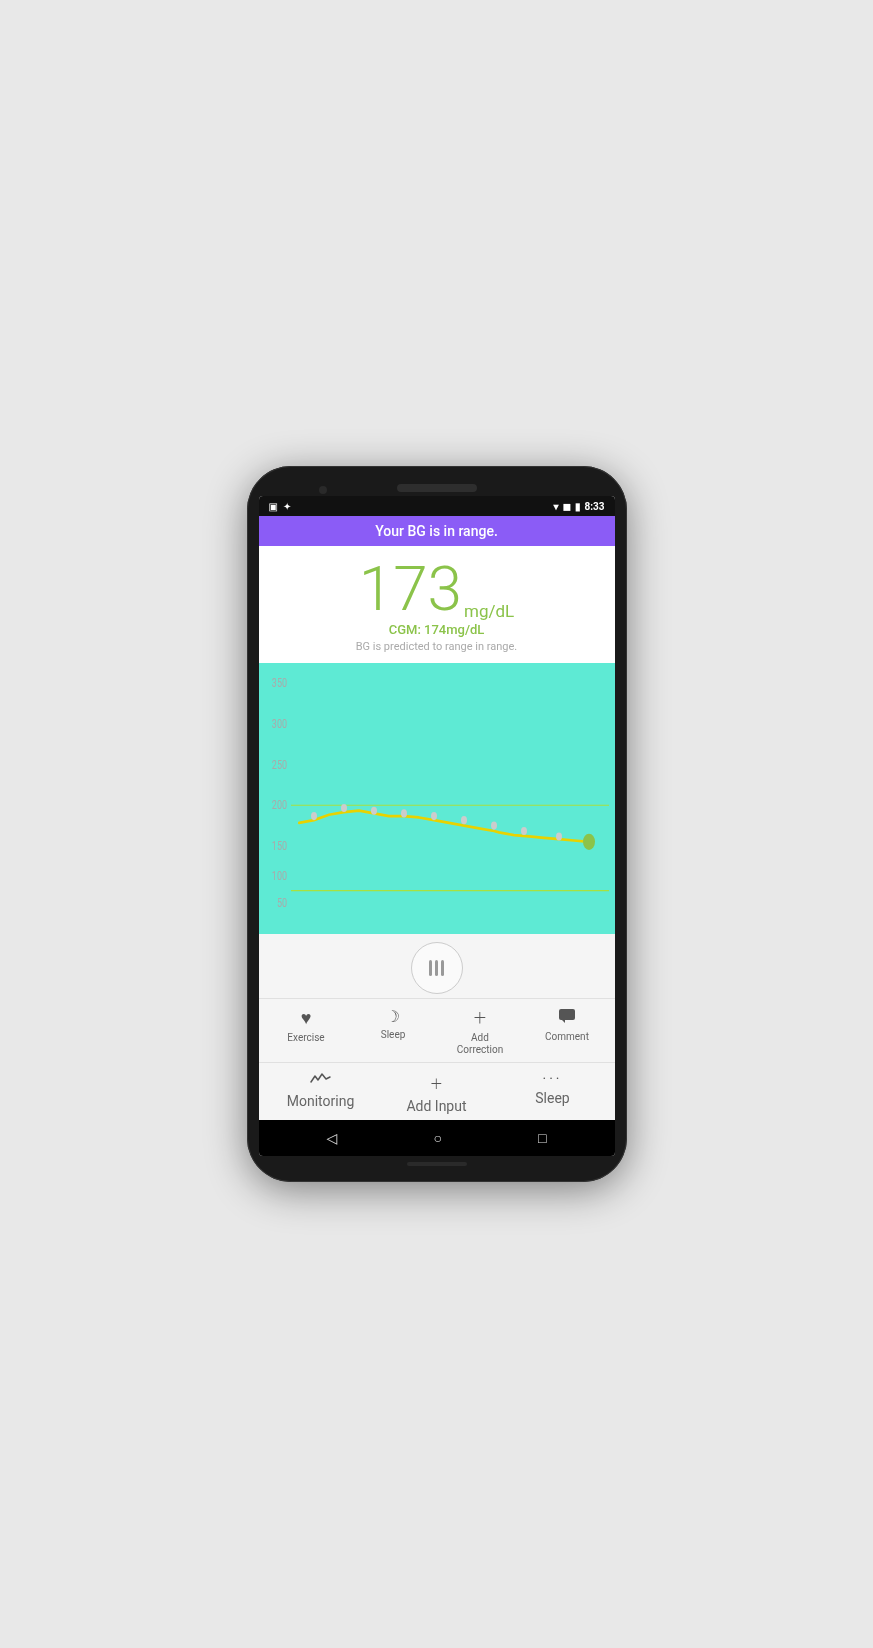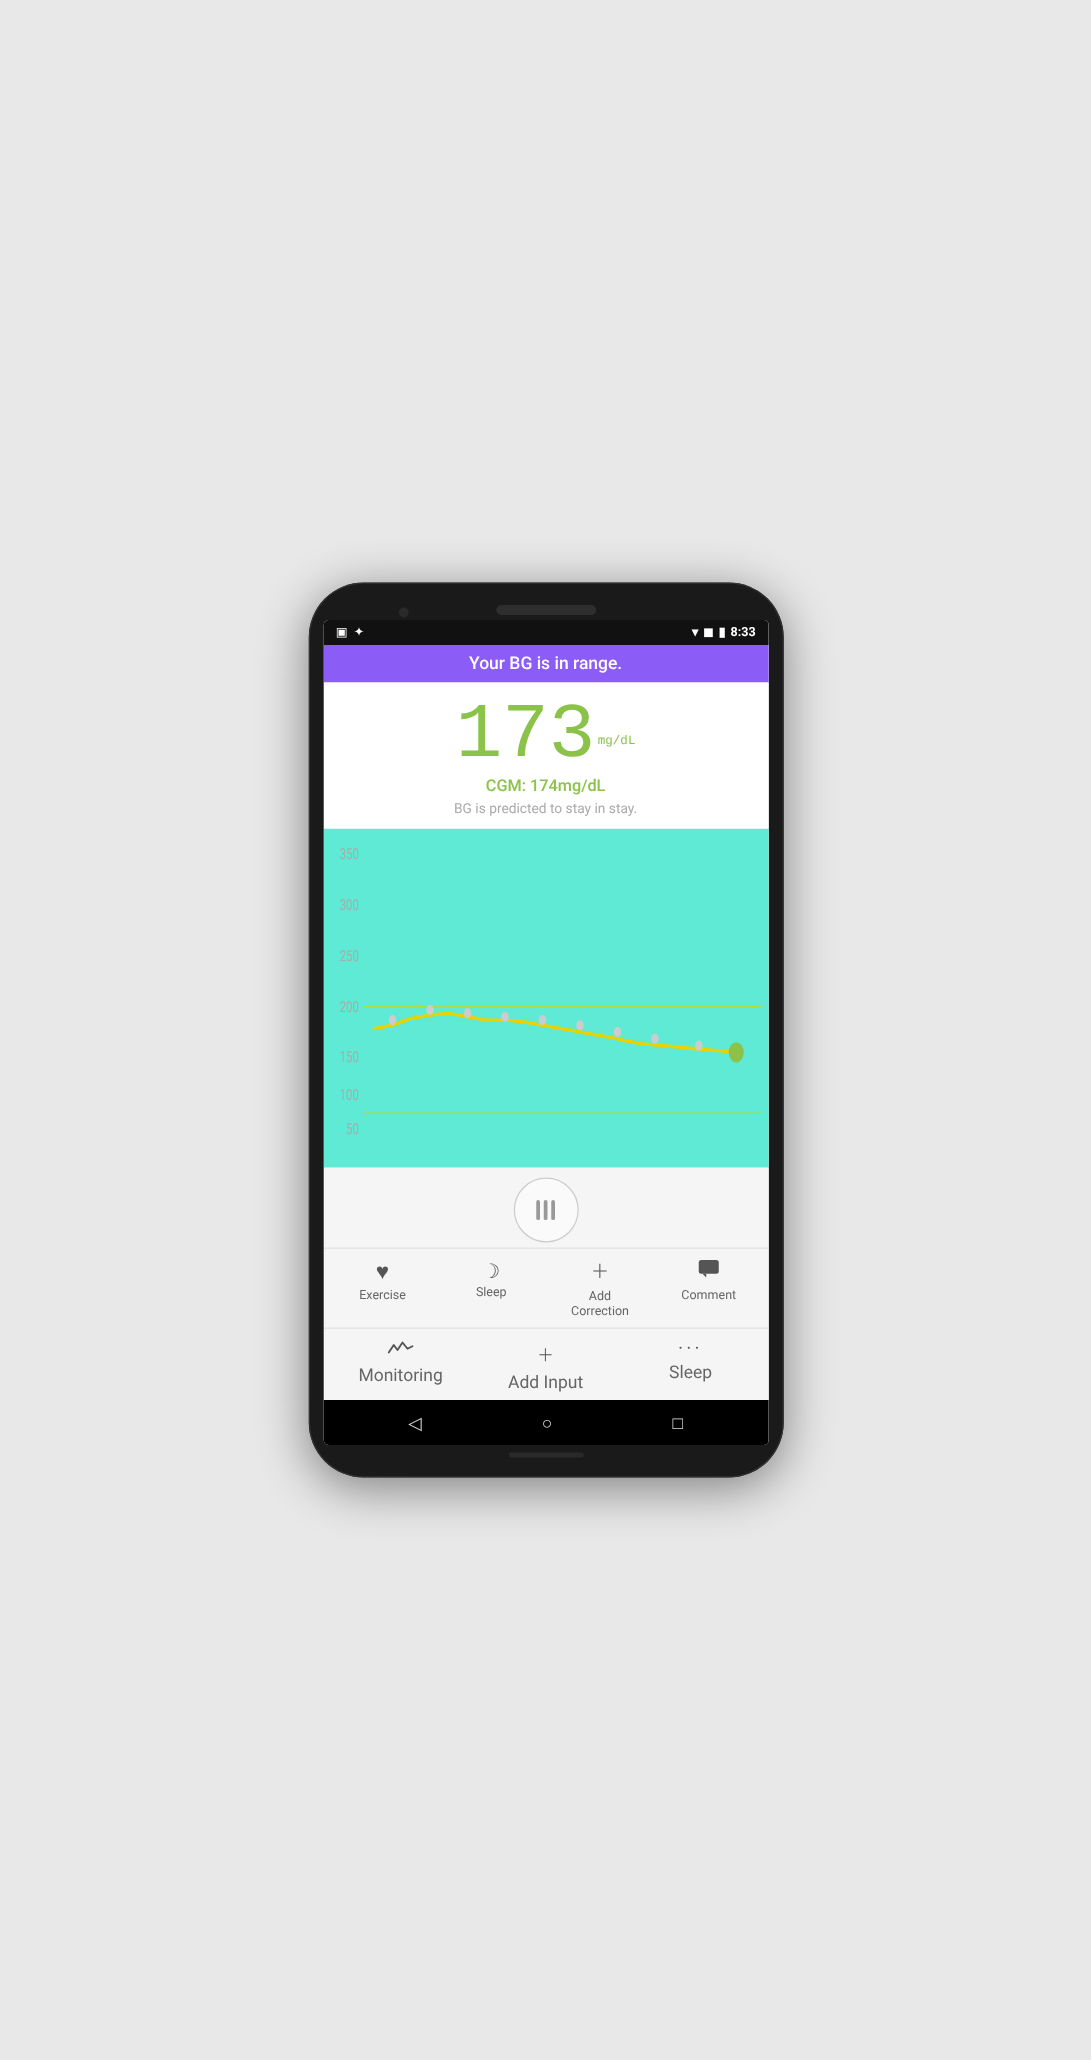--- a/index.html
+++ b/index.html
@@ -89,25 +89,24 @@
       background: #fff;
       text-align: center;
       padding: 12px 0 4px;
     }
     .bg-value {
       color: #8bc34a;
       font-size: 62px;
       font-weight: 300;
       line-height: 1;
       display: inline-flex;
-      align-items: center;
-      font-family: Liberation Mono, monospace;
+      align-items: flex-end;
     }
     .bg-unit {
-      font-size: 10px;
+      font-size: 17px;
       color: #8bc34a;
       margin-top: 10px;
       margin-left: 2px;
       font-weight: 400;
     }
     .cgm-value {
       color: #8bc34a;
       font-size: 13px;
       font-weight: 500;
       margin-top: 2px;
@@ -262,21 +261,21 @@
     <div class="header-banner">
       <span>Your BG is in range.</span>
     </div>
 
     <div class="reading-area">
       <div class="bg-value">
         <span>173</span>
         <span class="bg-unit">mg/dL</span>
       </div>
       <div class="cgm-value">CGM: 174mg/dL</div>
-      <div class="bg-prediction">BG is predicted to stay in stay.</div>
+      <div class="bg-prediction">BG is predicted to range in range.</div>
     </div>
 
     <div class="chart-area">
       <svg class="chart-svg" viewBox="0 0 356 200" preserveAspectRatio="none">
 
         <text x="28" y="18" font-size="9" fill="#aaa" text-anchor="end">350</text>
         <text x="28" y="48" font-size="9" fill="#aaa" text-anchor="end">300</text>
         <text x="28" y="78" font-size="9" fill="#aaa" text-anchor="end">250</text>
         <text x="28" y="108" font-size="9" fill="#aaa" text-anchor="end">200</text>
         <text x="28" y="138" font-size="9" fill="#aaa" text-anchor="end">150</text>

